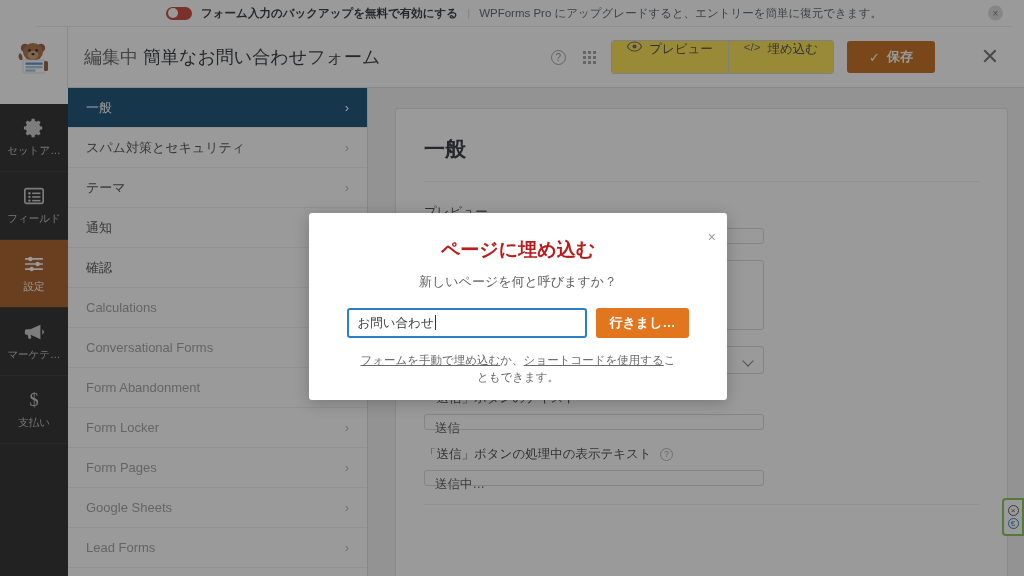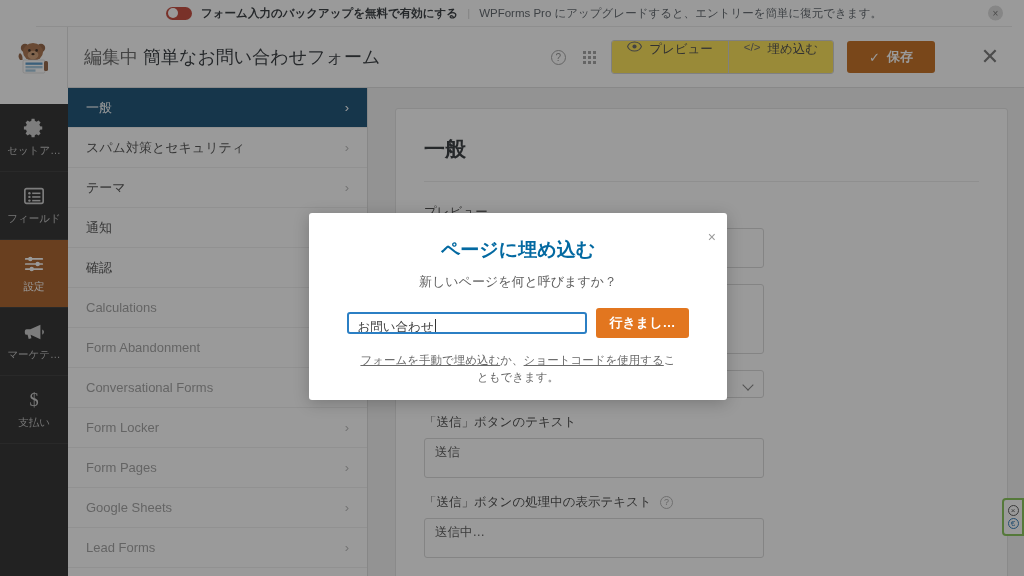--- a/index.html
+++ b/index.html
@@ -129,21 +129,21 @@
   .field { margin-bottom: 16px; }
   .field label {
     display: block; font-size: 12.5px; color: #3c3c3c; margin-bottom: 7px;
   }
   .field label .q {
     display: inline-block; width: 13px; height: 13px; border-radius: 50%;
     border: 1px solid #b0b0b0; color: #a0a0a0; font-size: 9px; line-height: 11px;
     text-align: center; margin-left: 5px; vertical-align: 1px;
   }
   .inp {
-    width: 340px; height: 40px; border: 1px solid #d5d5d5; border-radius: 3px;
+    width: 340px; height: 16px; border: 1px solid #d5d5d5; border-radius: 3px;
     background: #fff; font-family: inherit; font-size: 12.5px; color: #4a4a4a;
     padding: 0 10px; line-height: 26px;
   }
   .ta {
     width: 340px; height: 70px; border: 1px solid #d5d5d5; border-radius: 3px;
     background: #fff;
   }
   .sel {
     width: 340px; height: 28px; border: 1px solid #d5d5d5; border-radius: 3px;
     background: #fff; position: relative;
@@ -176,35 +176,35 @@
   .modal {
     position: absolute; z-index: 60; left: 309px; top: 213px;
     width: 418px; height: 187px; background: #ffffff; border-radius: 3px;
     box-shadow: 0 3px 16px rgba(0,0,0,0.22);
   }
   .modal-x {
     position: absolute; right: 11px; top: 17px; color: #9a9a9a; font-size: 14px;
     cursor: pointer; line-height: 1;
   }
   .modal h3 {
-    text-align: center; font-size: 19px; font-weight: bold; color: #0369a1;
+    text-align: center; font-size: 19px; font-weight: bold; color: #b91c1c;
     padding-top: 24px;
   }
   .modal-sub {
     text-align: center; font-size: 13px; color: #5f5f5f; margin-top: 10px;
   }
   .modal-row {
     display: flex; justify-content: center; align-items: center; gap: 9px; margin-top: 17px;
   }
   .caret {
     display: inline-block; width: 1px; height: 15px; background: #333;
     vertical-align: -3px; margin-left: 1px;
   }
   .input-fake {
-    width: 240px; height: 22px; border: 2px solid #2b7fc4; border-radius: 3px;
+    width: 240px; height: 30px; border: 2px solid #2b7fc4; border-radius: 3px;
     font-size: 12.5px; color: #3c3c3c; padding: 0 9px; line-height: 26px;
     background: #fff; white-space: nowrap; overflow: hidden;
   }
   .modal-go {
     background: #e2761f; color: #fff; border: none; border-radius: 3px;
     height: 30px; padding: 0 14px; font-family: inherit; font-size: 13px;
     font-weight: bold; cursor: pointer; white-space: nowrap;
   }
   .modal-foot {
     text-align: center; font-size: 11.5px; color: #6a6a6a; margin-top: 14px;
@@ -360,25 +360,25 @@
       </div>
       <div class="s-item">
         <span>確認</span>
         <span class="chev"></span>
       </div>
       <div class="s-item locked">
         <span>Calculations</span>
         <span class="chev"></span>
       </div>
       <div class="s-item locked">
+        <span>Conversational Forms</span>
+        <span class="chev"></span>
+      </div>
+      <div class="s-item locked">
         <span>Form Abandonment</span>
-        <span class="chev"></span>
-      </div>
-      <div class="s-item locked">
-        <span>Conversational Forms</span>
         <span class="chev"></span>
       </div>
       <div class="s-item locked">
         <span>Form Locker</span>
         <span class="chev">›</span>
       </div>
       <div class="s-item locked">
         <span>Form Pages</span>
         <span class="chev">›</span>
       </div>

